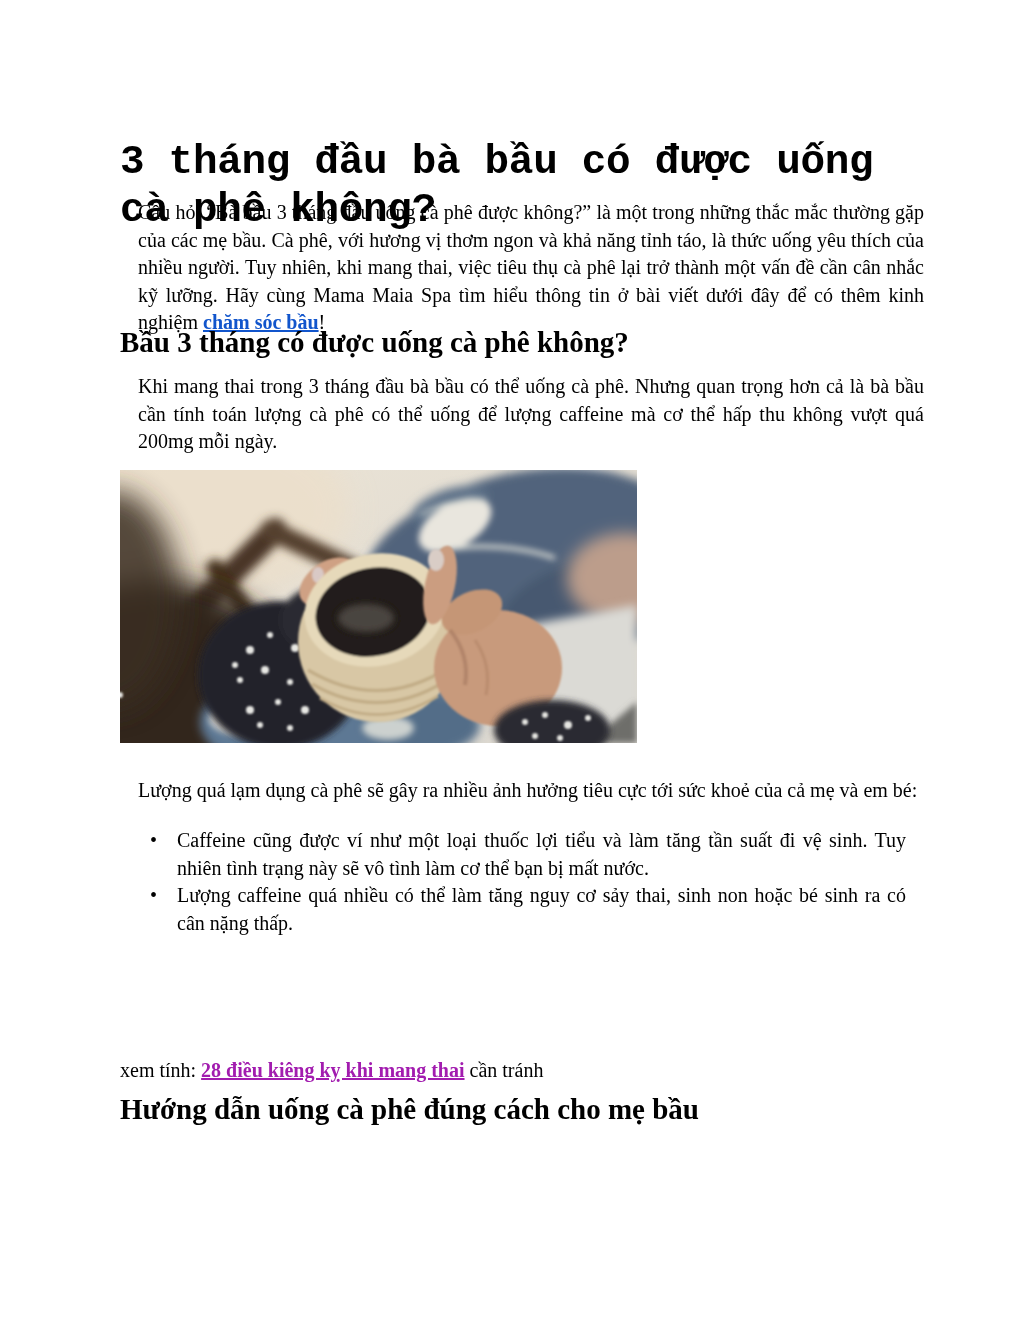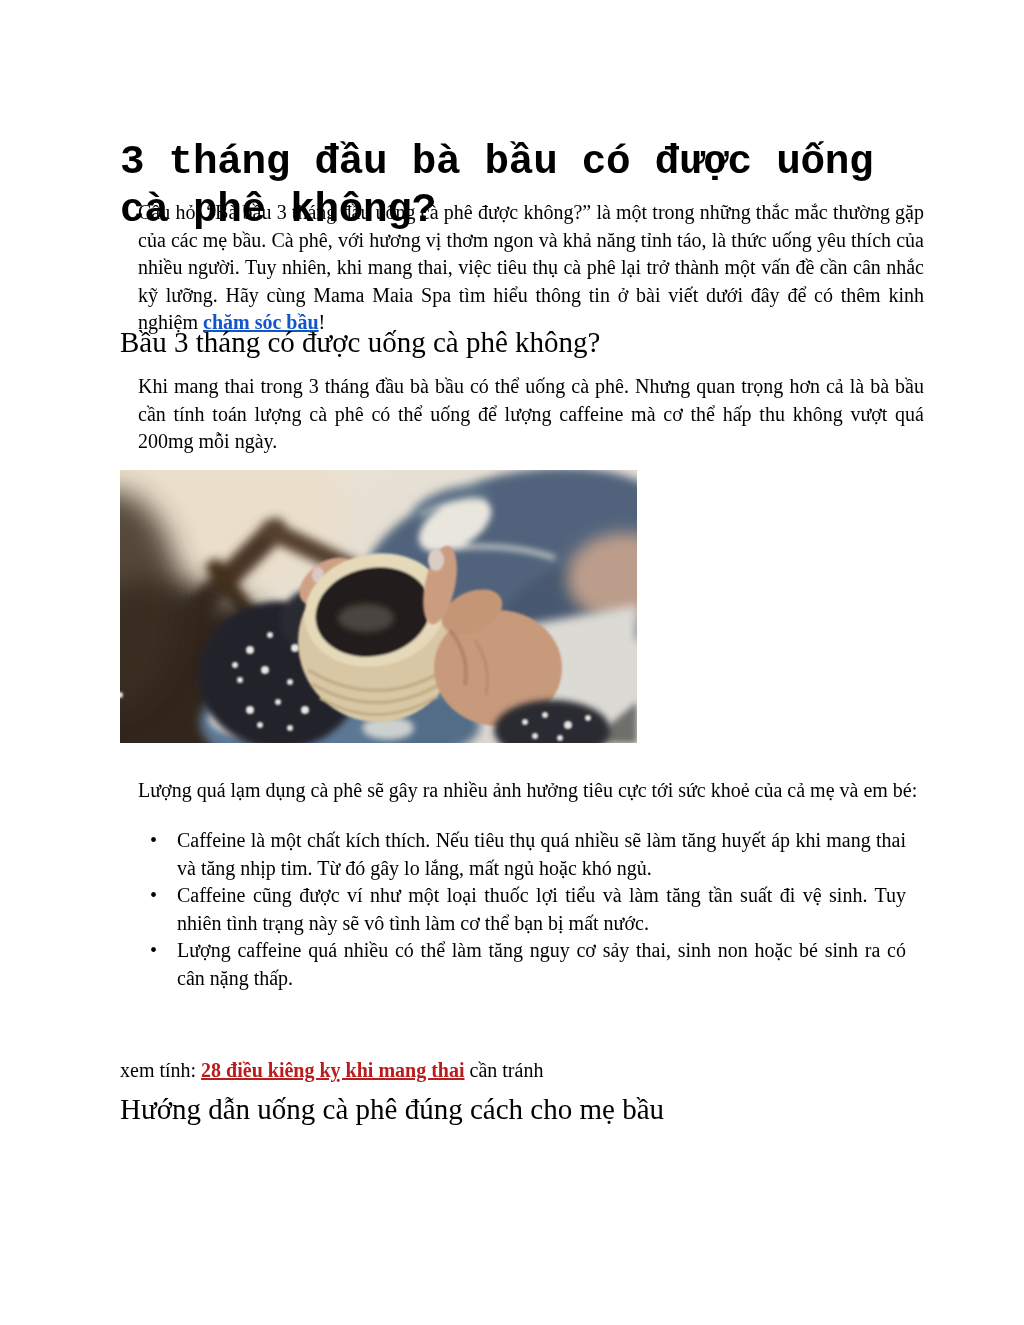--- a/index.html
+++ b/index.html
@@ -8,21 +8,21 @@
     font-family:"Liberation Serif", serif;color:#000000;overflow:hidden;
   }
   .abs{position:absolute;left:120px;width:786px;}
   .doc-title{
     top:112px;font-size:41px;font-weight:bold;text-align:left;line-height:1.17;
     letter-spacing:-0.3px;
     font-family:Liberation Mono, monospace;
   }
   .body-par{font-size:20px;line-height:27.5px;text-align:justify;margin:18px;}
   #intro{top:181px;}
-  .h2{font-size:29px;font-weight:normal;line-height:1.15;margin:0;}
+  .h2{font-size:29px;font-weight:bold;line-height:1.15;margin:0;}
   #h2a{top:326px;}
   #p2{top:355px;}
   #photo{top:470px;left:120px;width:517px;height:273px;overflow:hidden;}
   #photo svg{display:block;}
   #p3{top:759px;}
   #bullets{top:827px;margin:0;padding:0;list-style:none;}
   #bullets li{
     position:relative;padding-left:57px;font-size:20px;line-height:27.5px;
     text-align:justify;margin:0;
   }
@@ -171,20 +171,19 @@
         <circle cx="468" cy="248" r="3"></circle>
       <circle cx="415" cy="266" r="3"></circle>
         <circle cx="440" cy="268" r="3"></circle>
     </g>
   </svg>
 </div>
 
 <p class="abs body-par" id="p3">Lượng quá lạm dụng cà phê sẽ gây ra nhiều ảnh hưởng tiêu cực tới sức khoẻ của cả mẹ và em bé:</p>
 
 <ul class="abs" id="bullets">
-  <li>Caffeine là một chất kích thích. Nếu tiêu thụ quá nhiều sẽ làm tăng huyết áp khi mang thai và tăng nhịp tim. Từ đó gây lo lắng, mất ngủ hoặc khó ngủ.</li>
   <li>Caffeine cũng được ví như một loại thuốc lợi tiểu và làm tăng tần suất đi vệ sinh. Tuy nhiên tình trạng này sẽ vô tình làm cơ thể bạn bị mất nước.</li>
   <li>Lượng caffeine quá nhiều có thể làm tăng nguy cơ sảy thai, sinh non hoặc bé sinh ra có cân nặng thấp.</li>
 </ul>
 
-<p class="abs" id="seemore"><span>xem tính: </span><a class="doclink" style="color: #b91c1c;">28 điều kiêng kỵ khi mang thai</a><span> cần tránh</span></p>
+<p class="abs" id="seemore"><span>xem tính: </span><a class="doclink" style="color: #a21caf;">28 điều kiêng kỵ khi mang thai</a><span> cần tránh</span></p>
 
 <h2 class="abs h2" id="h2b">Hướng dẫn uống cà phê đúng cách cho mẹ bầu</h2>
 
 </body></html>

